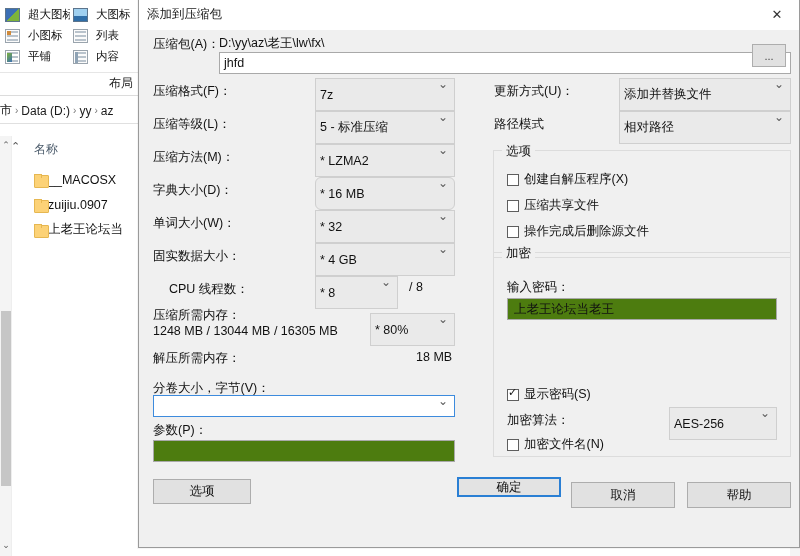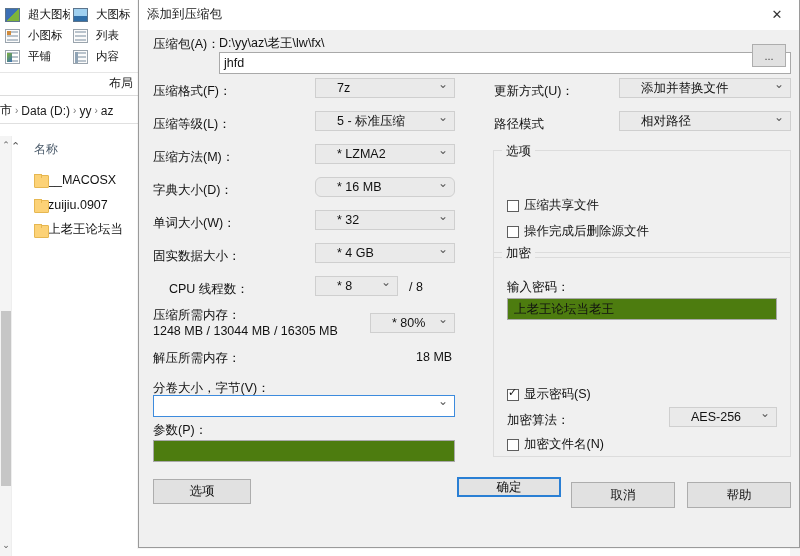--- a/index.html
+++ b/index.html
@@ -163,25 +163,25 @@
   .dlg-close {
     position: absolute; right: 0px; top: 0px; width: 44px; height: 29px;
     color: #333; font-size: 13px; text-align: center; line-height: 29px;
     cursor: default;
   }
   .dlg-body { position: absolute; left: 0; top: 30px; right: 0; bottom: 0; }
 
   .lbl { position: absolute; font-size: 12.5px; color: #111; white-space: nowrap; }
 
   .combo {
-    position: absolute; height: 20px;
+    position: absolute; height: 33px;
     background: #eaeaea;
     border: 1px solid #cfcfcf;
     display: flex; align-items: center;
-    padding-left: 21px; padding-right: 20px;
+    padding-left: 4px; padding-right: 20px;
     font-size: 12.5px; color: #111;
     white-space: nowrap; overflow: hidden;
     cursor: default;
   }
   .combo .cv { overflow: hidden; text-overflow: ellipsis; }
   .combo::after {
     content: "⌄"; position: absolute; right: 6px; top: -2px;
     font-size: 12px; color: #5d5d5d;
   }
 
@@ -397,20 +397,24 @@
       </div>
 
       <div class="lbl" style="left:355px; top:86px;">路径模式</div>
       <div class="combo" style="left:480px; top:81px; width:172px;">
         <span class="cv">相对路径</span>
       </div>
 
       <div class="group" style="left:354px; top:120px; width:298px; height:108px;">
         <span class="group-title">选项</span>
       </div>
+      <div class="chk" style="left:368px; top:141px;">
+        <span class="box"></span>
+        <span>创建自解压程序(X)</span>
+      </div>
       <div class="chk" style="left:368px; top:167px;">
         <span class="box"></span>
         <span>压缩共享文件</span>
       </div>
       <div class="chk" style="left:368px; top:193px;">
         <span class="box"></span>
         <span>操作完成后删除源文件</span>
       </div>
 
       <div class="group" style="left:354px; top:222px; width:298px; height:205px;padding-left:24px;">

